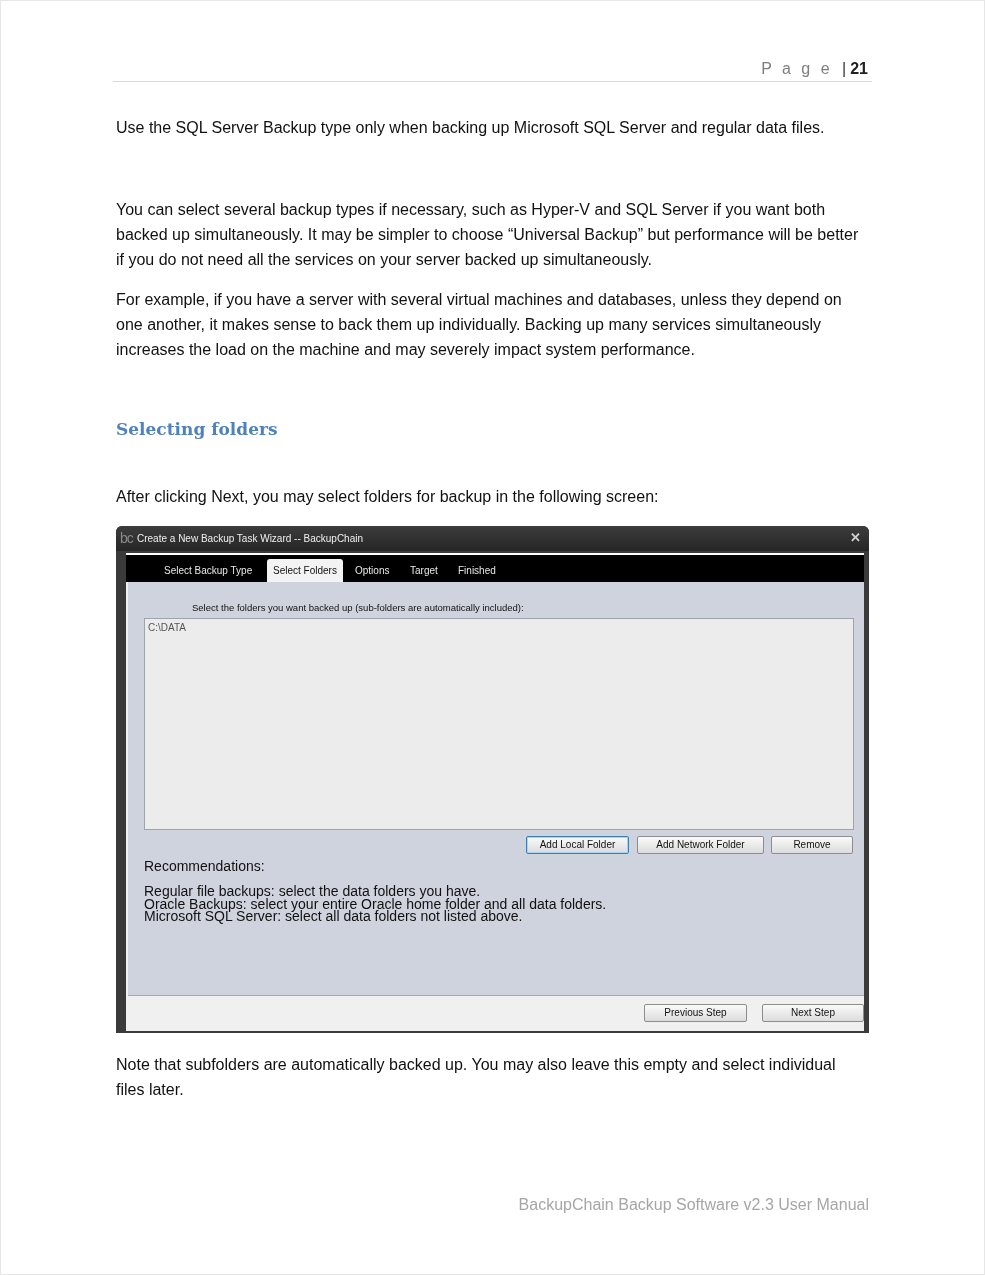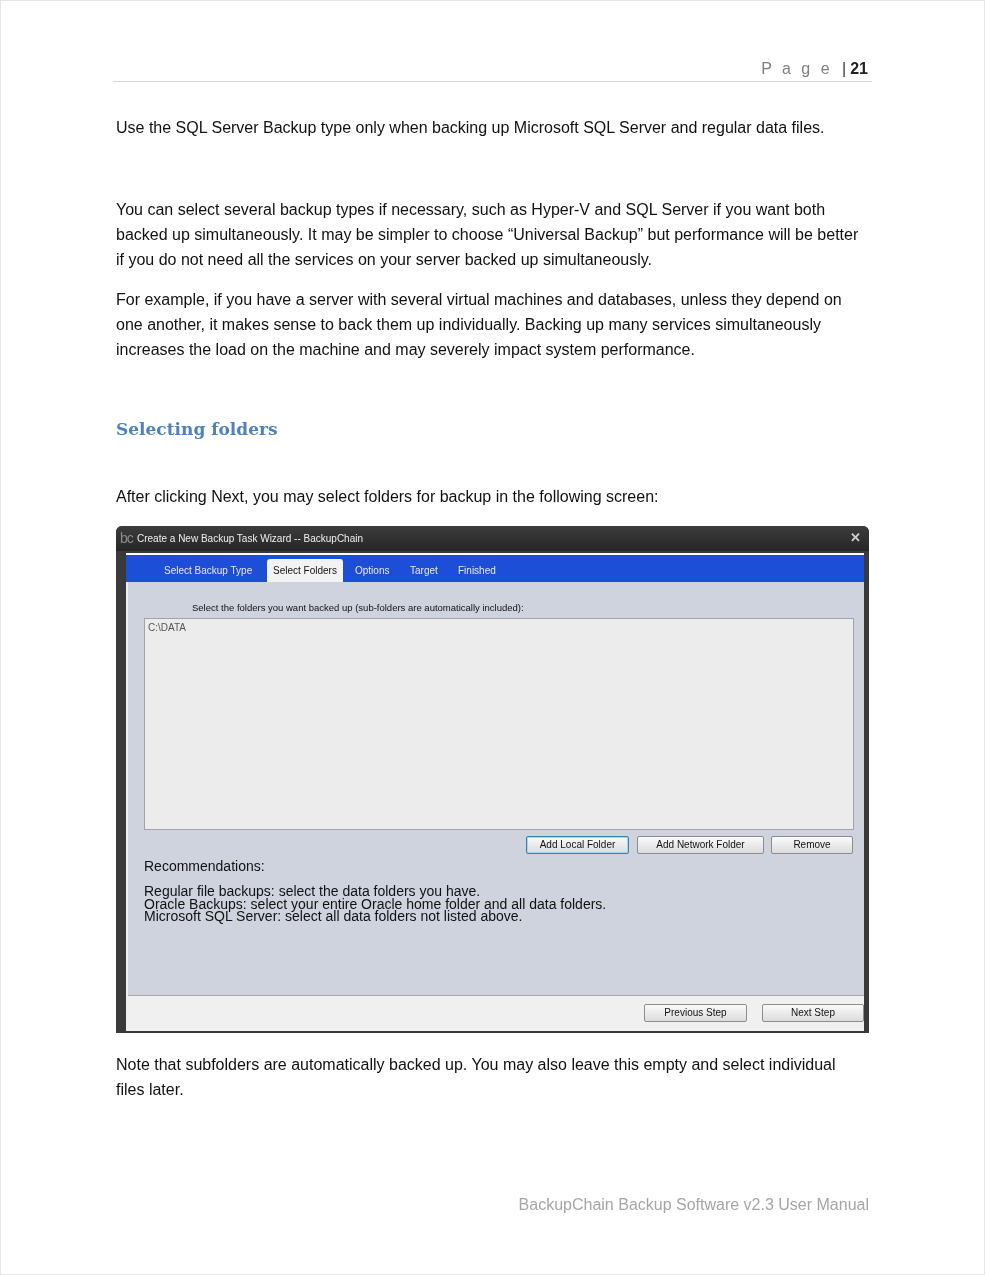--- a/index.html
+++ b/index.html
@@ -16,21 +16,21 @@
   .h2 { position: absolute; left: 116px; top: 419px; font-family: "DejaVu Serif", serif; font-weight: bold; font-size: 17px; color: #4f81bd; }
   .footer { position: absolute; right: 116px; top: 1196px; font-size: 16px; color: #a6a6a6; }
 
   
   .dialog { position: absolute; left: 116px; top: 526px; width: 753px; height: 507px; background: #3a3a3a; border-radius: 6px 6px 0 0; box-sizing: border-box; }
   .titlebar { position: absolute; left: 0; top: 0; width: 100%; height: 25px; background: linear-gradient(#3c3c3c, #262626); border-radius: 6px 6px 0 0; }
   .logo { position: absolute; left: 4px; top: 4px; font-size: 14px; color: #8a8a8a; letter-spacing: -1px; text-align: right; }
   .title { position: absolute; left: 21px; top: 7px; font-size: 10px; color: #f0f0f0; }
   .close { position: absolute; right: 8px; top: 4px; font-size: 13px; color: #cfcfcf; font-weight: bold; cursor: pointer; }
   .inner { position: absolute; left: 10px; top: 27px; width: 738px; height: 476px; background: #f0f0f0; border-top: 2px solid #ffffff; }
-  .tabbar { position: absolute; left: 0; top: 0; width: 100%; height: 27px; background: #1d4ed8; }
+  .tabbar { position: absolute; left: 0; top: 0; width: 100%; height: 27px; background: #000000; }
   .tab { position: absolute; top: 4px; height: 23px; line-height: 23px; font-size: 10px; color: #e8e8e8; cursor: pointer; padding: 0 6px; box-sizing: border-box; }
   .tab.active { background: #f3f3f3; color: #111; border-radius: 3px 3px 0 0; }
   .panel { position: absolute; left: 2px; top: 27px; width: 736px; height: 413px; background: #cfd3dd; border-bottom: 1px solid #a8a8a8; }
   .lbl { position: absolute; font-size: 9.5px; color: #111; margin-left: 48px; }
   .listbox { position: absolute; left: 16px; top: 36px; width: 708px; height: 210px; background: #ececec; border: 1px solid #9ea3ad; }
   .listitem { position: absolute; left: 3px; top: 3px; font-size: 10px; color: #555; }
   .btn { position: absolute; height: 18px; box-sizing: border-box; background: linear-gradient(#fafafa, #dcdcdc); border: 1px solid #8d8d8d; border-radius: 2px; font-size: 10px; color: #111; text-align: center; line-height: 16px; cursor: pointer; }
   .btn.focus { border-color: #3c7fb1; box-shadow: inset 0 0 0 1px #a9d3f0; }
   .rec { position: absolute; left: 16px; font-size: 14px; color: #111; line-height: 12.5px; }
 </style>

